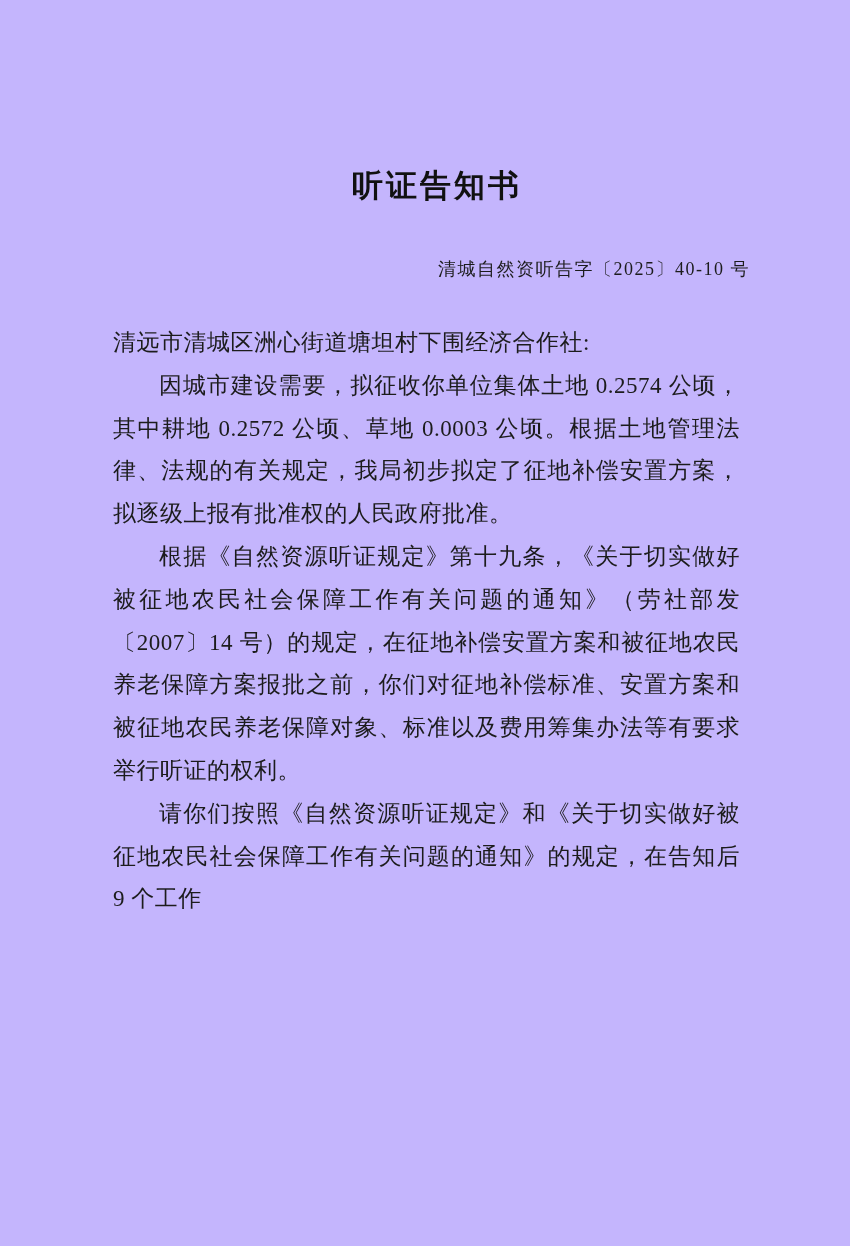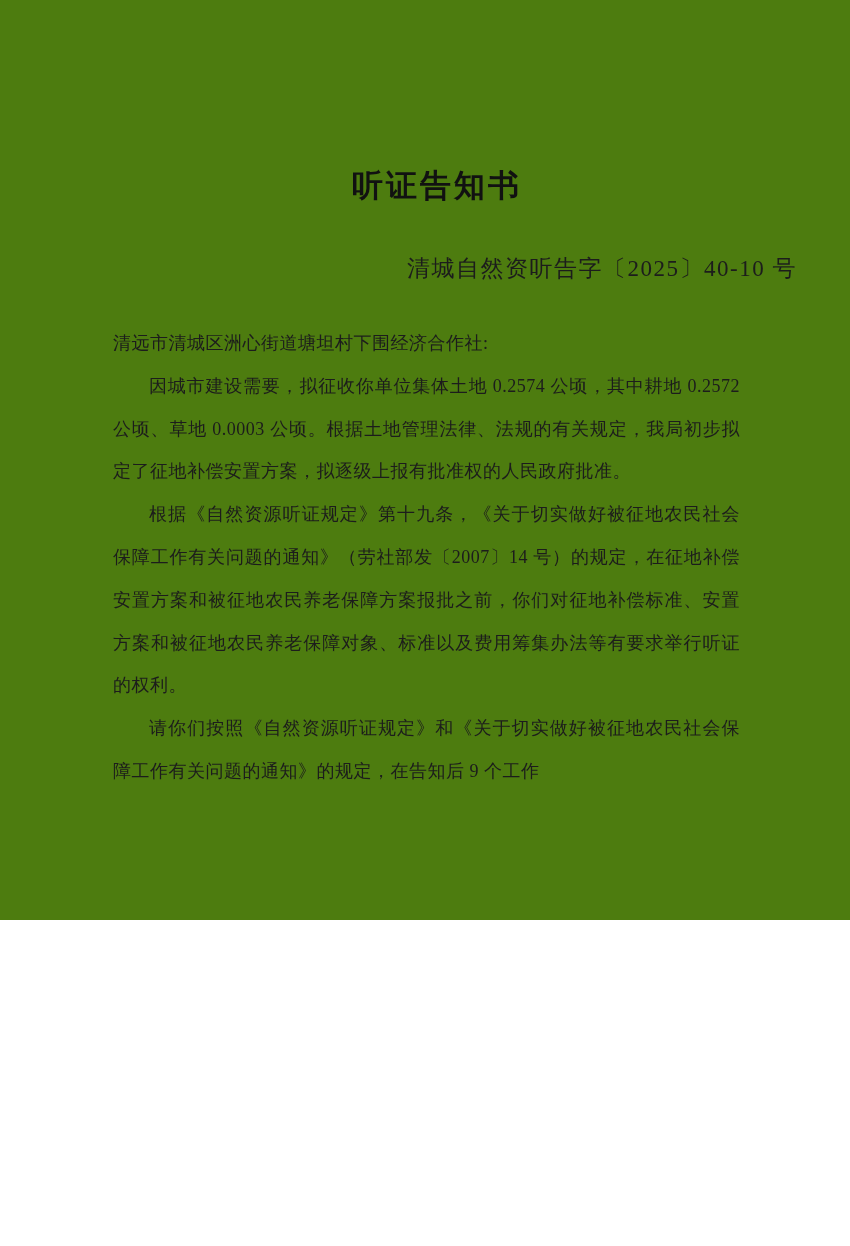--- a/index.html
+++ b/index.html
@@ -4,54 +4,54 @@
 <style>
   * { margin: 0; padding: 0; box-sizing: border-box; }
 
   html, body {
     background: #ffffff;
   }
 
   .page {
     position: relative;
     width: 850px;
-    height: 920px;
+    height: 1246px;
     margin: 0 auto;
-    background: #4d7c0f;
+    background: #c4b5fd;
     overflow: hidden;
     font-family: "Liberation Serif", "DejaVu Serif", serif;
     color: #1a1a1a;
   }
 
   .doc-title {
     padding-top: 168px;
     text-align: center;
     font-size: 31px;
     font-weight: bold;
     letter-spacing: 3px;
     line-height: 36px;
     
     transform: translateX(12px);
     color: #111;
   }
 
   .doc-number {
     margin-top: 50px;
-    padding-right: 53px;
+    padding-right: 100px;
     text-align: right;
-    font-size: 23px;
+    font-size: 18px;
     line-height: 30px;
     letter-spacing: 1.5px;
     color: #1c1c1c;
     white-space: nowrap;
   }
 
   .content {
     margin: 38px 110px 0 113px;
-    font-size: 18px;
+    font-size: 23px;
     line-height: 42.8px;
     text-align: justify;
     text-justify: inter-ideograph;
     letter-spacing: 0.5px;
     color: #1c1c1c;
   }
 
   .salutation {
     text-indent: 0;
   }

